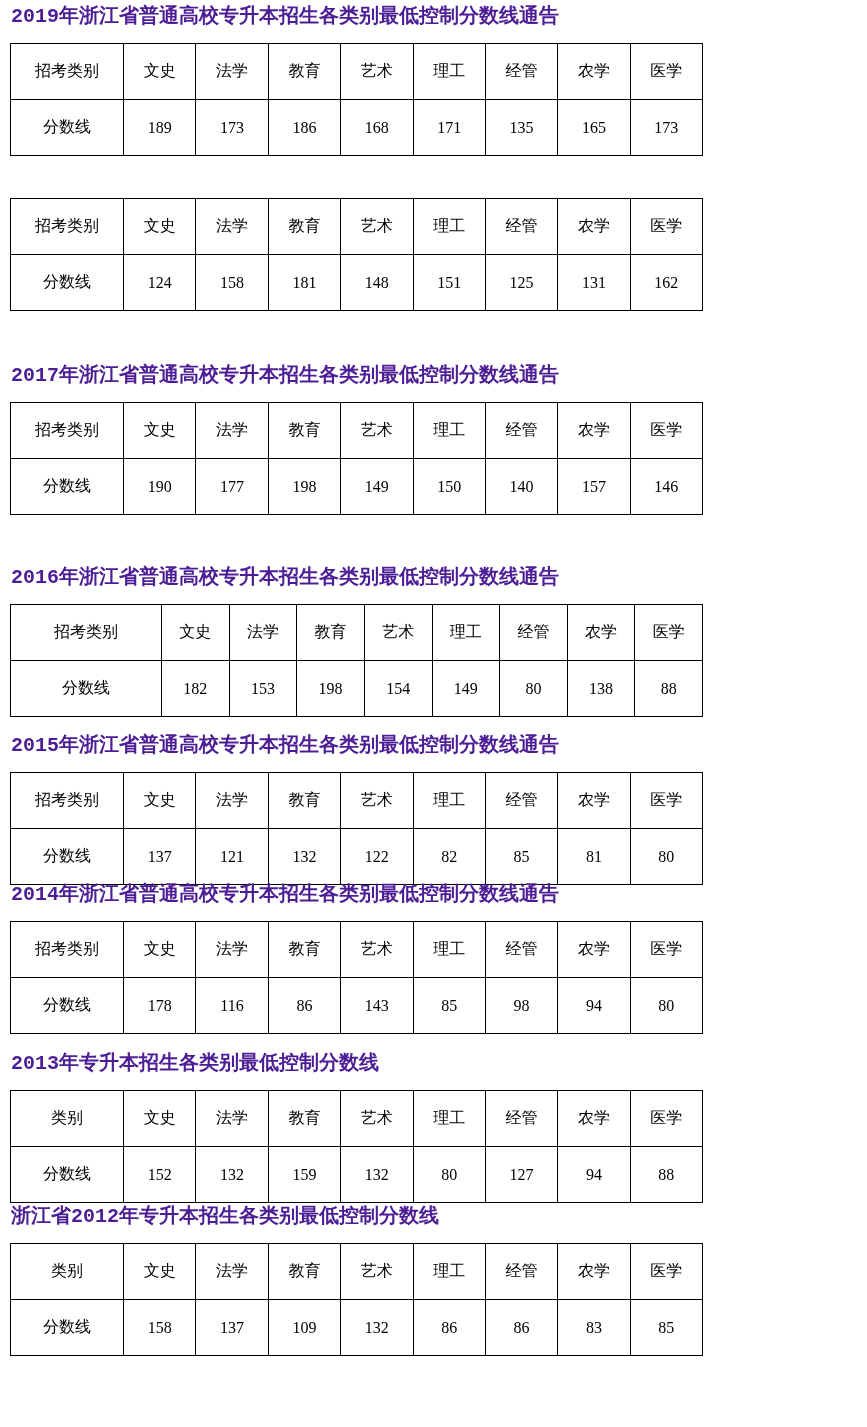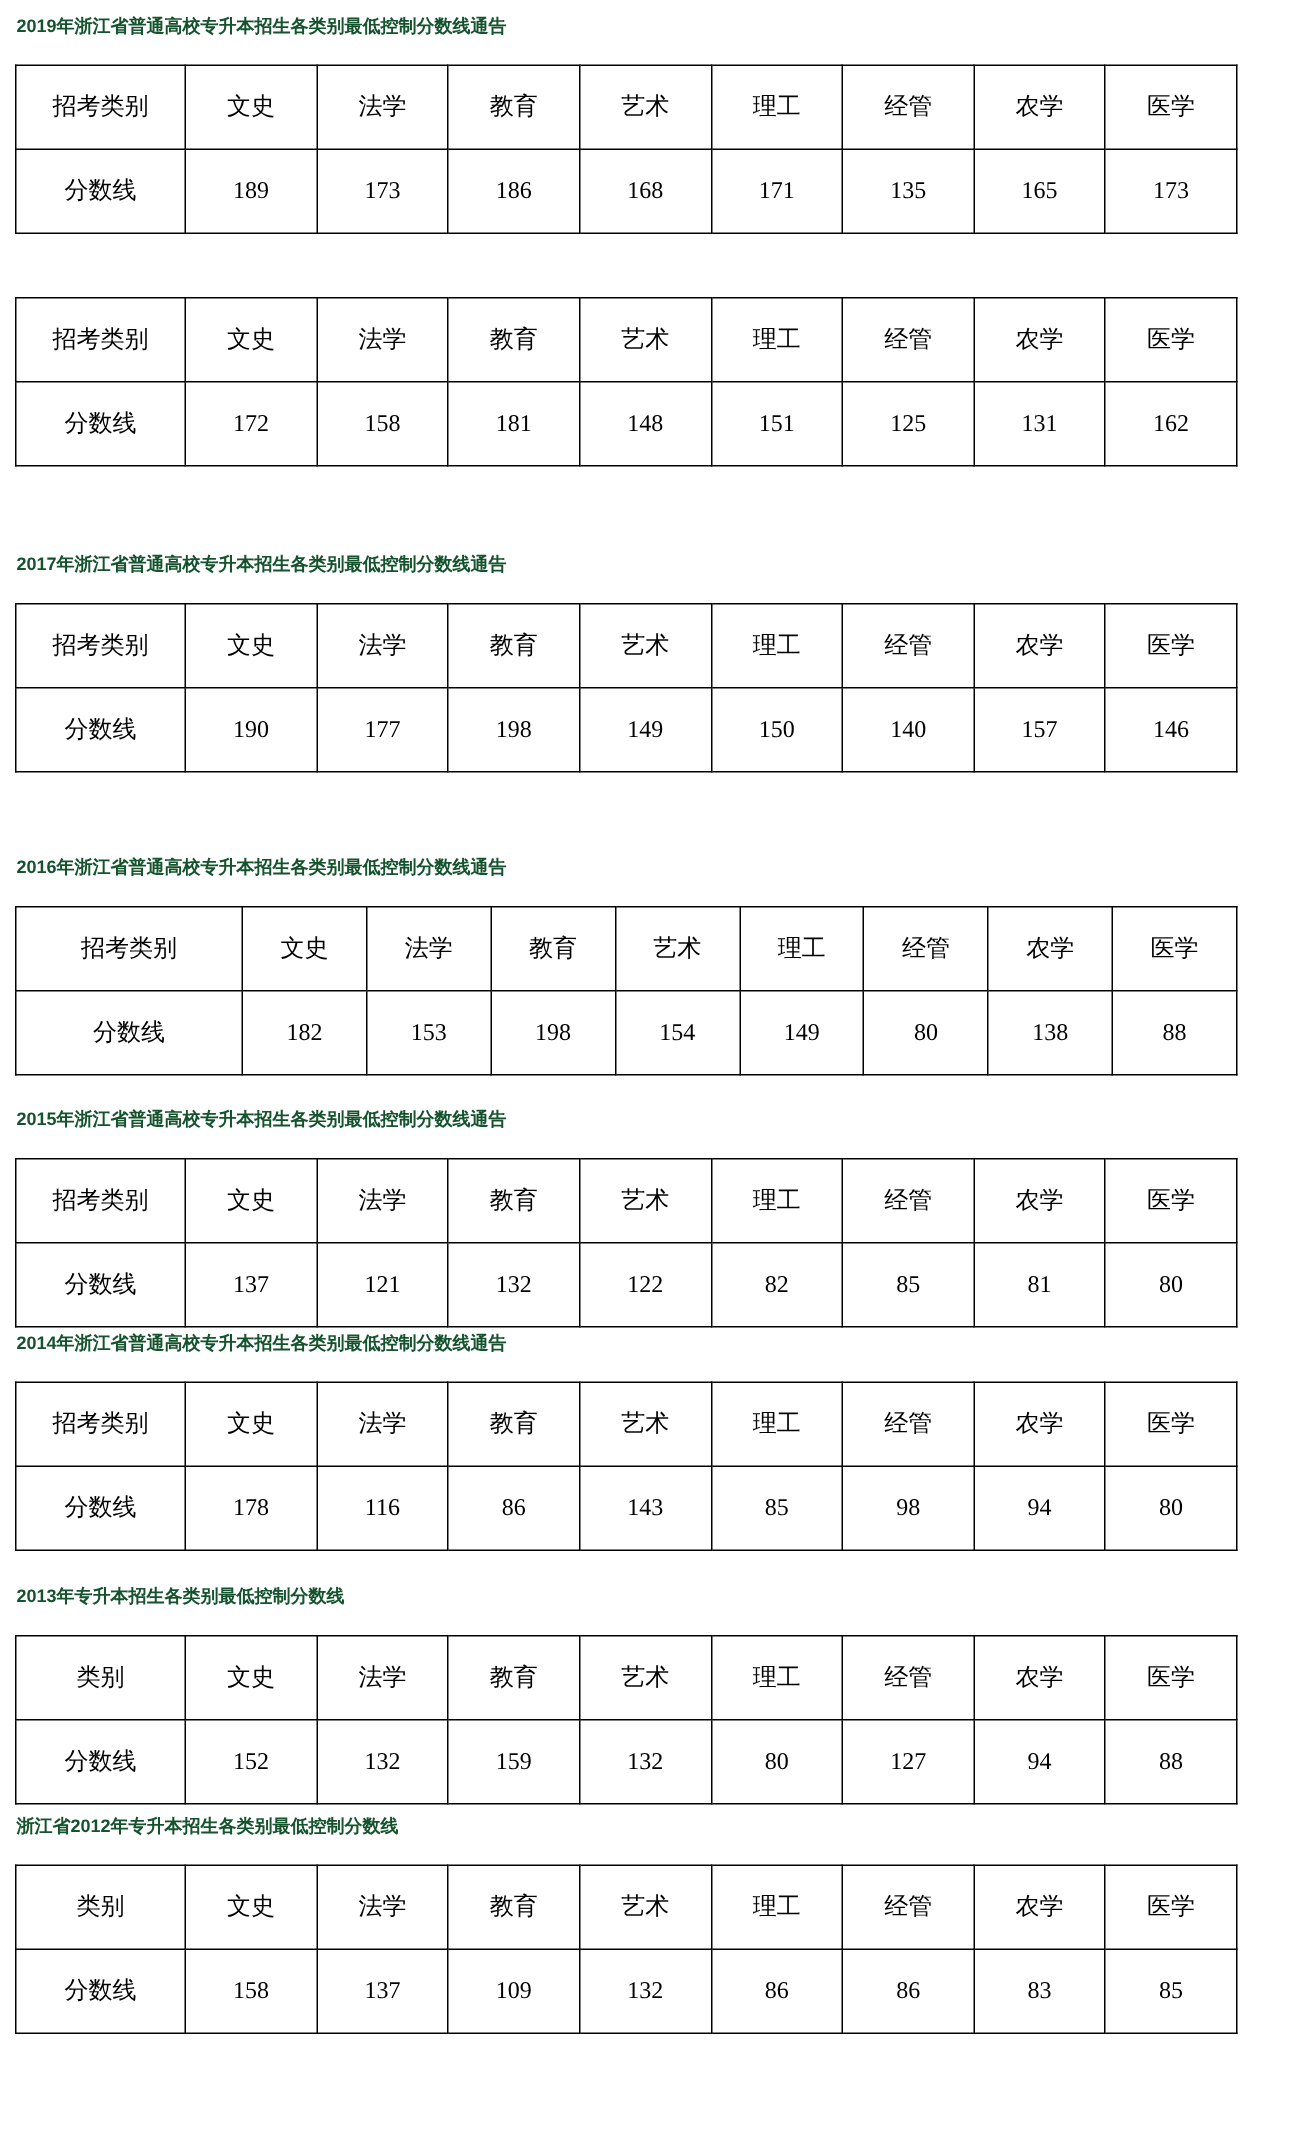--- a/index.html
+++ b/index.html
@@ -16,33 +16,33 @@
   #sections-root > .section:nth-child(1) { margin-top: 0; }
   #sections-root > .section:nth-child(2) { margin-top: 42px; }
   #sections-root > .section:nth-child(3) { margin-top: 55px; }
   #sections-root > .section:nth-child(4) { margin-top: 53px; }
   #sections-root > .section:nth-child(5) { margin-top: 19px; }
   #sections-root > .section:nth-child(6) { }
   #sections-root > .section:nth-child(7) { margin-top: 20px; }
   #sections-root > .section:nth-child(8) { margin-top: 4px; }
 
   .title {
-    font-size: 12px;
+    font-size: 20px;
     font-weight: bold;
     line-height: 20px;
     margin: 0 0 16px 1px;
-    font-family: Liberation Sans, sans-serif;
-    color: #14532d;
+    font-family: Liberation Mono, monospace;
+    color: #4c1d95;
     white-space: nowrap;
   }
 
   table.score-table {
     border-collapse: collapse;
     table-layout: fixed;
-    width: 815px;
+    width: 693px;
     background: #ffffff;
   }
   table.score-table th,
   table.score-table td {
     border: 1px solid #000000;
     height: 55px;
     padding: 0;
     text-align: center;
     vertical-align: middle;
     font-weight: normal;
@@ -117,21 +117,21 @@
             <th>法学</th>
             <th>教育</th>
             <th>艺术</th>
             <th>理工</th>
             <th>经管</th>
             <th>农学</th>
             <th>医学</th>
           </tr>
           <tr>
             <td>分数线</td>
-            <td>172</td>
+            <td>124</td>
             <td>158</td>
             <td>181</td>
             <td>148</td>
             <td>151</td>
             <td>125</td>
             <td>131</td>
             <td>162</td>
           </tr>
         </tbody>
       </table>

